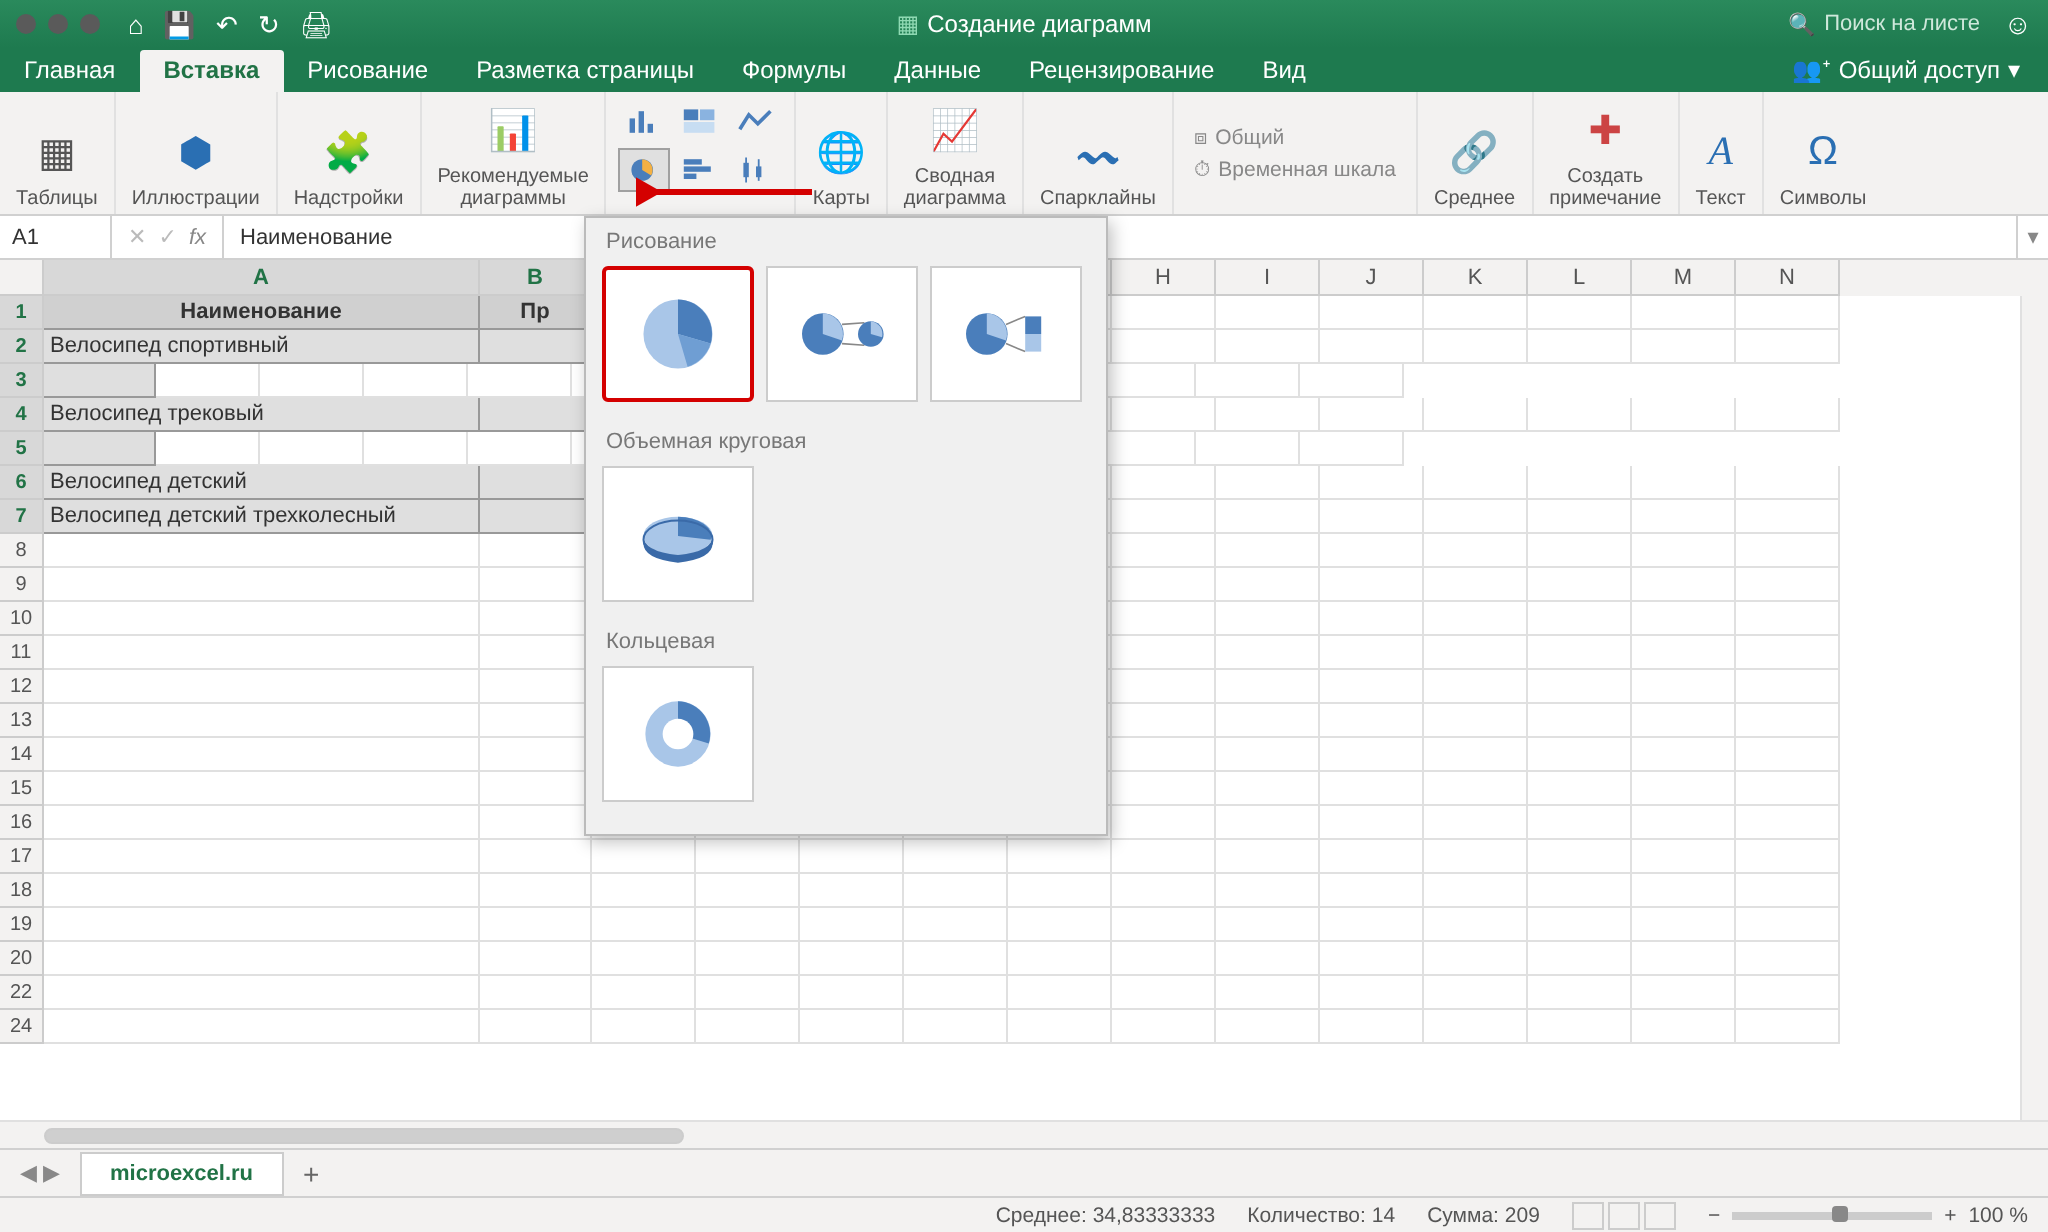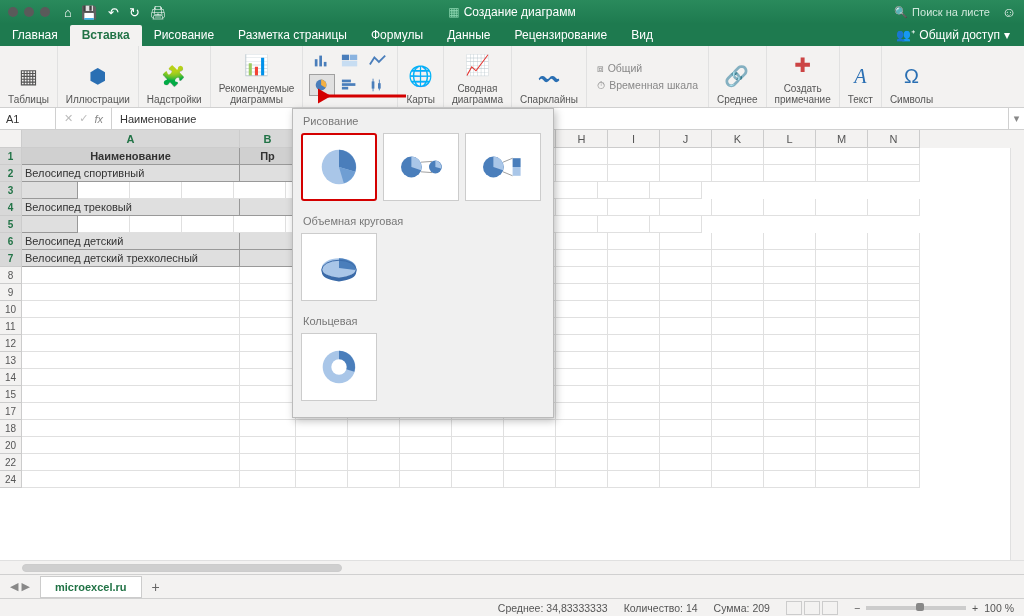--- a/index.html
+++ b/index.html
@@ -511,38 +511,72 @@
         <div class="cellc" style="width: 52px;"></div>
         <div class="cellc" style="width: 52px;"></div>
         <div class="cellc" style="width: 52px;"></div>
         <div class="cellc" style="width: 52px;"></div>
         <div class="cellc" style="width: 52px;"></div>
         <div class="cellc" style="width: 52px;"></div>
         <div class="cellc" style="width: 52px;"></div>
         <div class="cellc" style="width: 52px;"></div>
       </div>
       <div class="row">
+        <div class="rowhdr">16</div>
+        <div class="cellc" style="width: 218px;"></div>
+        <div class="cellc" style="width: 56px;"></div>
+        <div class="cellc" style="width: 52px;"></div>
+        <div class="cellc" style="width: 52px;"></div>
+        <div class="cellc" style="width: 52px;"></div>
+        <div class="cellc" style="width: 52px;"></div>
+        <div class="cellc" style="width: 52px;"></div>
+        <div class="cellc" style="width: 52px;"></div>
+        <div class="cellc" style="width: 52px;"></div>
+        <div class="cellc" style="width: 52px;"></div>
+        <div class="cellc" style="width: 52px;"></div>
+        <div class="cellc" style="width: 52px;"></div>
+        <div class="cellc" style="width: 52px;"></div>
+        <div class="cellc" style="width: 52px;"></div>
+      </div>
+      <div class="row">
         <div class="rowhdr">17</div>
         <div class="cellc" style="width: 218px;"></div>
         <div class="cellc" style="width: 56px;"></div>
         <div class="cellc" style="width: 52px;"></div>
         <div class="cellc" style="width: 52px;"></div>
         <div class="cellc" style="width: 52px;"></div>
         <div class="cellc" style="width: 52px;"></div>
         <div class="cellc" style="width: 52px;"></div>
         <div class="cellc" style="width: 52px;"></div>
         <div class="cellc" style="width: 52px;"></div>
         <div class="cellc" style="width: 52px;"></div>
         <div class="cellc" style="width: 52px;"></div>
         <div class="cellc" style="width: 52px;"></div>
         <div class="cellc" style="width: 52px;"></div>
         <div class="cellc" style="width: 52px;"></div>
       </div>
       <div class="row">
         <div class="rowhdr">18</div>
+        <div class="cellc" style="width: 218px;"></div>
+        <div class="cellc" style="width: 56px;"></div>
+        <div class="cellc" style="width: 52px;"></div>
+        <div class="cellc" style="width: 52px;"></div>
+        <div class="cellc" style="width: 52px;"></div>
+        <div class="cellc" style="width: 52px;"></div>
+        <div class="cellc" style="width: 52px;"></div>
+        <div class="cellc" style="width: 52px;"></div>
+        <div class="cellc" style="width: 52px;"></div>
+        <div class="cellc" style="width: 52px;"></div>
+        <div class="cellc" style="width: 52px;"></div>
+        <div class="cellc" style="width: 52px;"></div>
+        <div class="cellc" style="width: 52px;"></div>
+        <div class="cellc" style="width: 52px;"></div>
+      </div>
+      <div class="row">
+        <div class="rowhdr">19</div>
         <div class="cellc" style="width: 218px;"></div>
         <div class="cellc" style="width: 56px;"></div>
         <div class="cellc" style="width: 52px;"></div>
         <div class="cellc" style="width: 52px;"></div>
         <div class="cellc" style="width: 52px;"></div>
         <div class="cellc" style="width: 52px;"></div>
         <div class="cellc" style="width: 52px;"></div>
         <div class="cellc" style="width: 52px;"></div>
         <div class="cellc" style="width: 52px;"></div>
         <div class="cellc" style="width: 52px;"></div>

